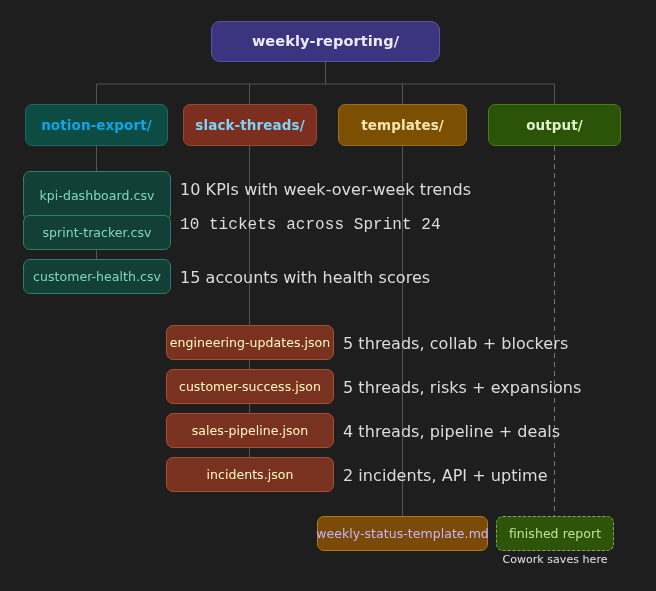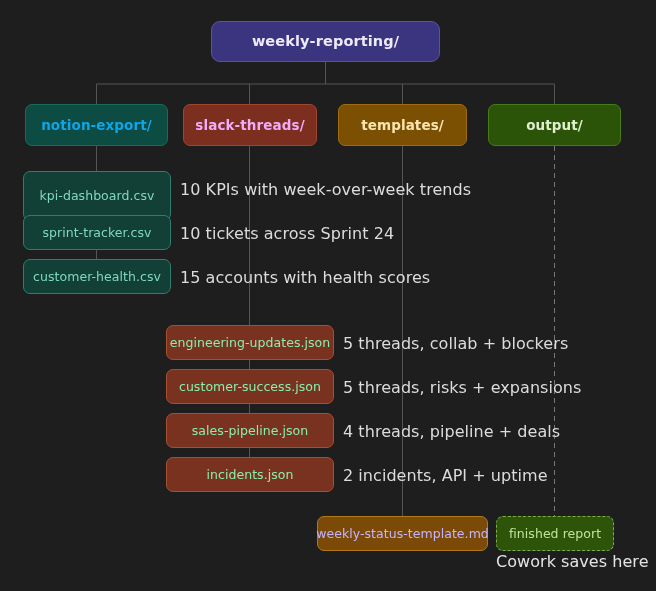--- a/index.html
+++ b/index.html
@@ -48,51 +48,51 @@
     font-size: 14.5px;
     font-weight: bold;
     letter-spacing: .1px;
   }
   .node.folder {
     font-size: 13.5px;
     font-weight: bold;
     letter-spacing: .1px;
   }
   .node.folder.teal   { background: #0d4c42; border-color: #1d6a5c; color: #0ea5e9; }
-  .node.folder.rust   { background: #7d2f1f; border-color: #9e4730; color: #f0abfc; }
+  .node.folder.rust   { background: #7d2f1f; border-color: #9e4730; color: #7dd3fc; }
   .node.folder.amber  { background: #7c5003; border-color: #a06c10; color: #fbe6b2; }
   .node.folder.green  { background: #2c5408; border-color: #467c15; color: #e0f0cf; }
 
   .node.file {
     font-size: 12.5px;
     font-weight: normal;
     letter-spacing: .05px;
   }
   .node.file.teal  { background: #123f36; border-color: #2e7e6c; color: #7fd8c0; }
-  .node.file.rust  { background: #7a3220; border-color: #a64f33; color: #86efac; }
+  .node.file.rust  { background: #7a3220; border-color: #a64f33; color: #fef9c3; }
   .node.file.amber { background: #7b4a07; border-color: #b07a17; color: #c4b5fd; }
   .node.file.green {
     background: #2d5409;
     border-color: #7dab53;
     color: #bfe39a;
     border-style: dashed;
     border-width: 1.5px;
   }
 
   .desc {
     position: absolute;
     font-size: 16px;
     color: #dcdcdc;
     white-space: nowrap;
     line-height: 1;
     letter-spacing: .05px;
   }
   .caption {
     position: absolute;
-    font-size: 16px;
+    font-size: 11px;
     color: #e4e4e4;
     white-space: nowrap;
     line-height: 1;
     text-align: center;
     letter-spacing: .05px;
   }
 </style>
 </head>
 <body>
 
@@ -136,21 +136,21 @@
   </div>
 
   <div class="node file teal" style="left:23px; top:171px; width:148px; height:50px;">
     <span>kpi-dashboard.csv</span>
   </div>
   <div class="desc" style="left:180px; top:182px;">10 KPIs with week-over-week trends</div>
 
   <div class="node file teal" style="left:23px; top:215px; width:148px; height:35px;">
     <span>sprint-tracker.csv</span>
   </div>
-  <div class="desc" style="left:180px; top:226px;">10 tickets across Sprint 24</div>
+  <div class="desc" style="left:180px; top:217px;font-family:Liberation Mono, monospace;">10 tickets across Sprint 24</div>
 
   <div class="node file teal" style="left:23px; top:259px; width:148px; height:35px;">
     <span>customer-health.csv</span>
   </div>
   <div class="desc" style="left:180px; top:270px;">15 accounts with health scores</div>
 
   <div class="node file rust" style="left:166px; top:325px; width:168px; height:35px;">
     <span>engineering-updates.json</span>
   </div>
   <div class="desc" style="left:343px; top:336px;">5 threads, collab + blockers</div>

